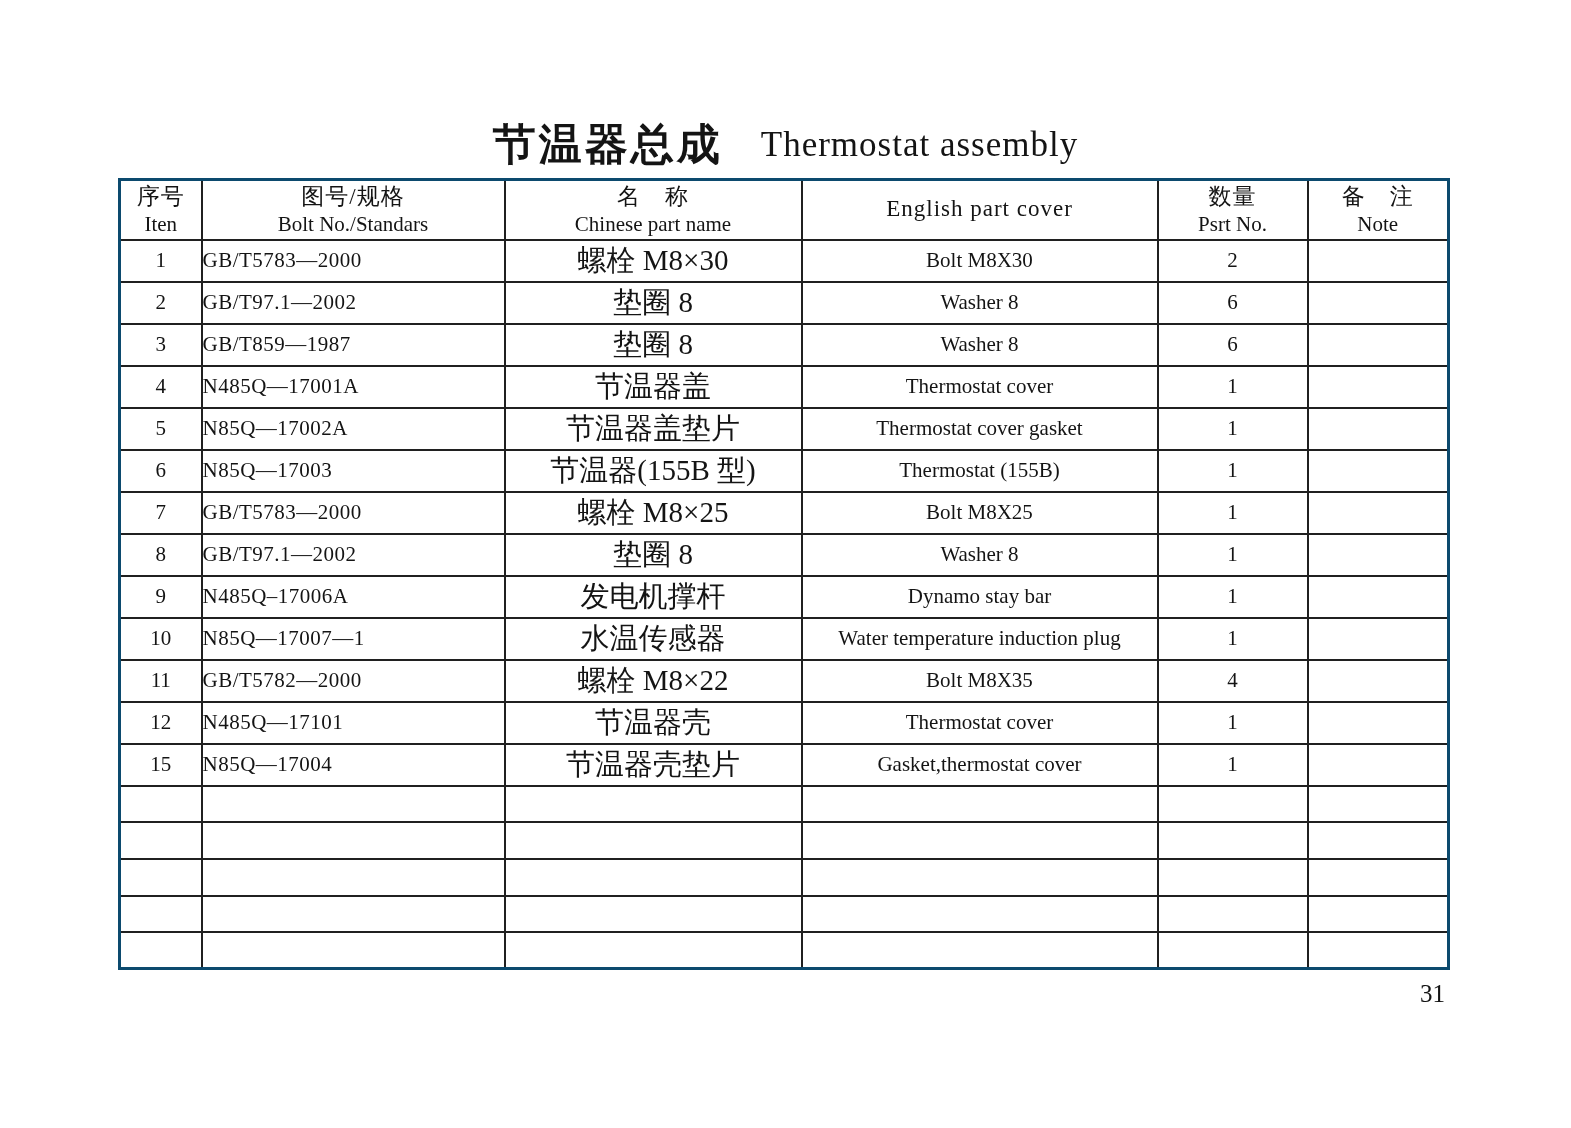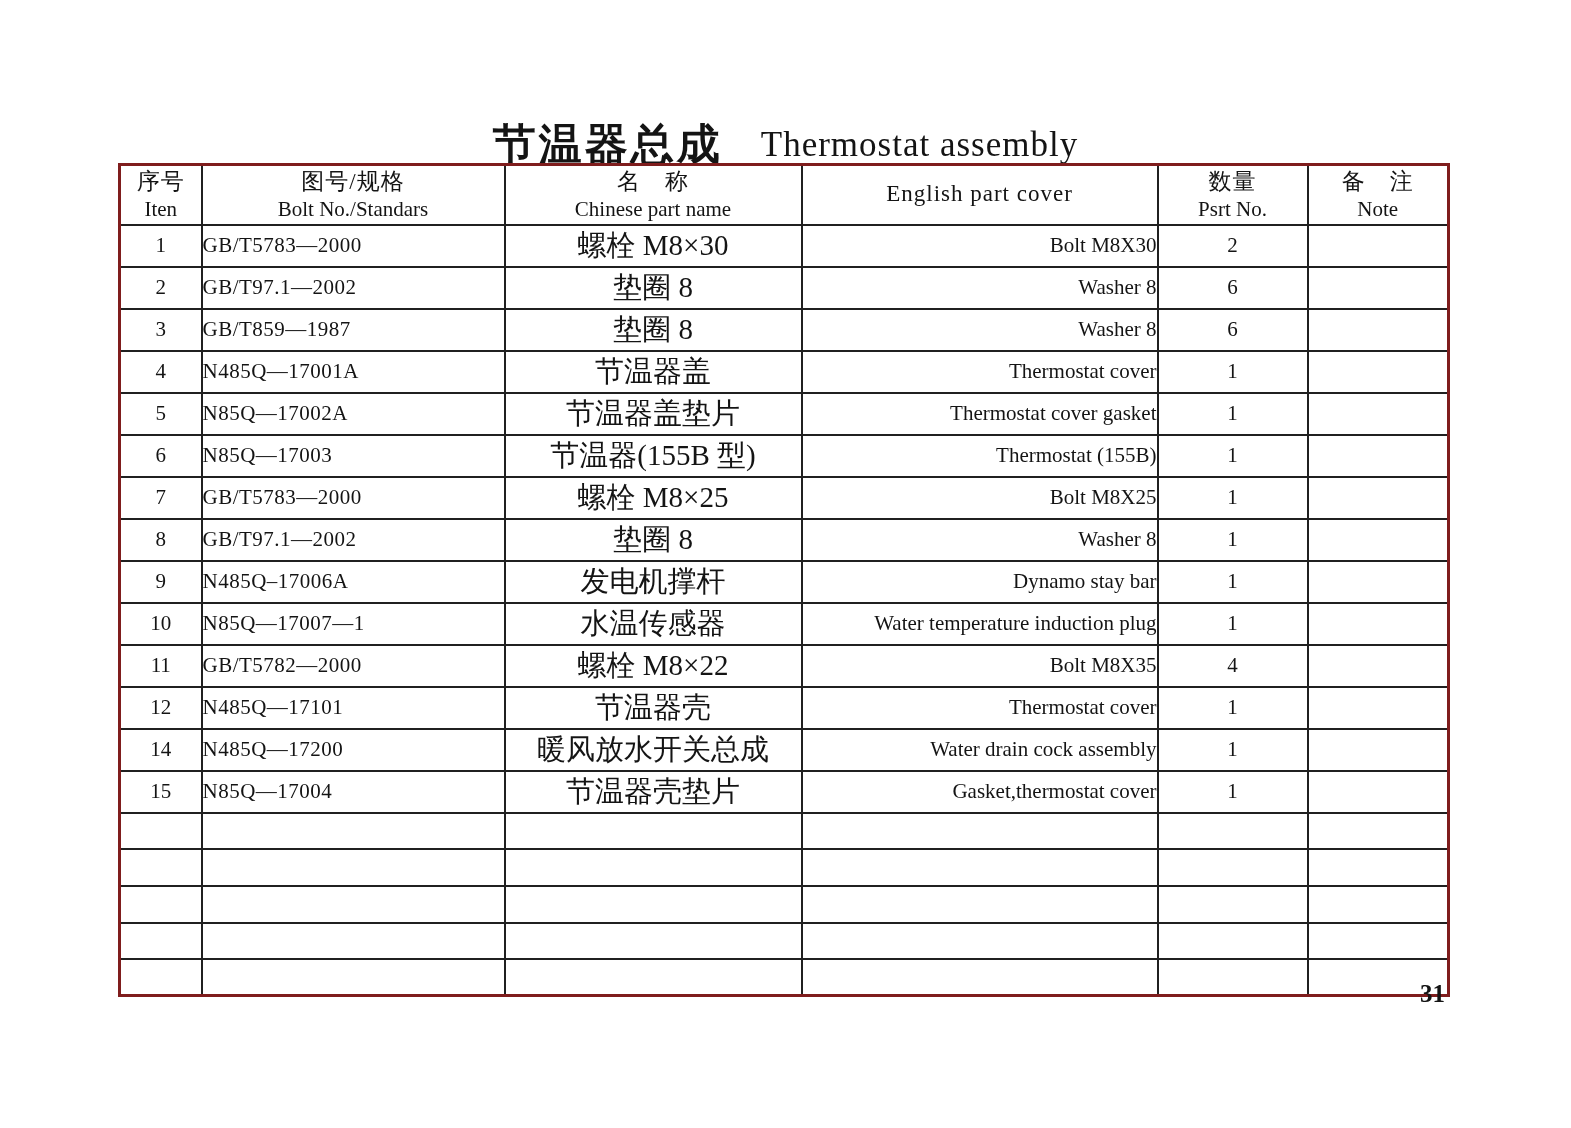--- a/index.html
+++ b/index.html
@@ -35,25 +35,25 @@
   }
   .title-en {
     font-size: 35px;
     letter-spacing: 1px;
   }
 
   
   table.parts {
     position: absolute;
     left: 118px;
-    top: 163px;
+    top: 178px;
     width: 1329px;
     border-collapse: collapse;
     table-layout: fixed;
-    border: 3px solid #7f1d1d;
+    border: 3px solid #0c4a6e;
   }
   table.parts th,
   table.parts td {
     border: 2px solid #202020;
     padding: 0;
     overflow: hidden;
     vertical-align: middle;
   }
   table.parts thead tr { height: 60px; }
   table.parts tbody tr { height: 36.7px; }
@@ -68,31 +68,31 @@
     font-size: 21px;
     font-weight: normal;
     line-height: 1.15;
   }
   th { text-align: center; font-weight: normal; }
 
   td { font-size: 21px; }
   td.c-item { text-align: center; }
   td.c-part { text-align: left; padding-left: 15px; letter-spacing: 0.5px; }
   td.c-cn   { text-align: center; padding-left: 15px; font-size: 29px; }
-  td.c-en   { text-align: right; padding-left: 14px; margin-left: 12px; }
+  td.c-en   { text-align: center; padding-left: 14px; margin-left: 12px; }
   td.c-qty  { text-align: center; }
   td.c-note { }
 
   
   .page-number {
     position: absolute;
     top: 980px;
     right: 126px;
     font-size: 25px;
-    font-weight: bold;
+    font-weight: normal;
   }
 </style>
 </head>
 <body>
 
 <div class="title-row">
   <span class="title-cn">节温器总成</span>
   <span class="title-en">Thermostat assembly</span>
 </div>
 
@@ -223,28 +223,20 @@
       </tr>
       <tr>
         <td class="c-item">12</td>
         <td class="c-part">N485Q—17101</td>
         <td class="c-cn">节温器壳</td>
         <td class="c-en">Thermostat cover</td>
         <td class="c-qty">1</td>
         <td class="c-note"></td>
       </tr>
       <tr>
-        <td class="c-item">14</td>
-        <td class="c-part">N485Q—17200</td>
-        <td class="c-cn">暖风放水开关总成</td>
-        <td class="c-en">Water drain cock assembly</td>
-        <td class="c-qty">1</td>
-        <td class="c-note"></td>
-      </tr>
-      <tr>
         <td class="c-item">15</td>
         <td class="c-part">N85Q—17004</td>
         <td class="c-cn">节温器壳垫片</td>
         <td class="c-en">Gasket,thermostat cover</td>
         <td class="c-qty">1</td>
         <td class="c-note"></td>
       </tr>
       <tr>
         <td class="c-item"></td>
         <td class="c-part"></td>

